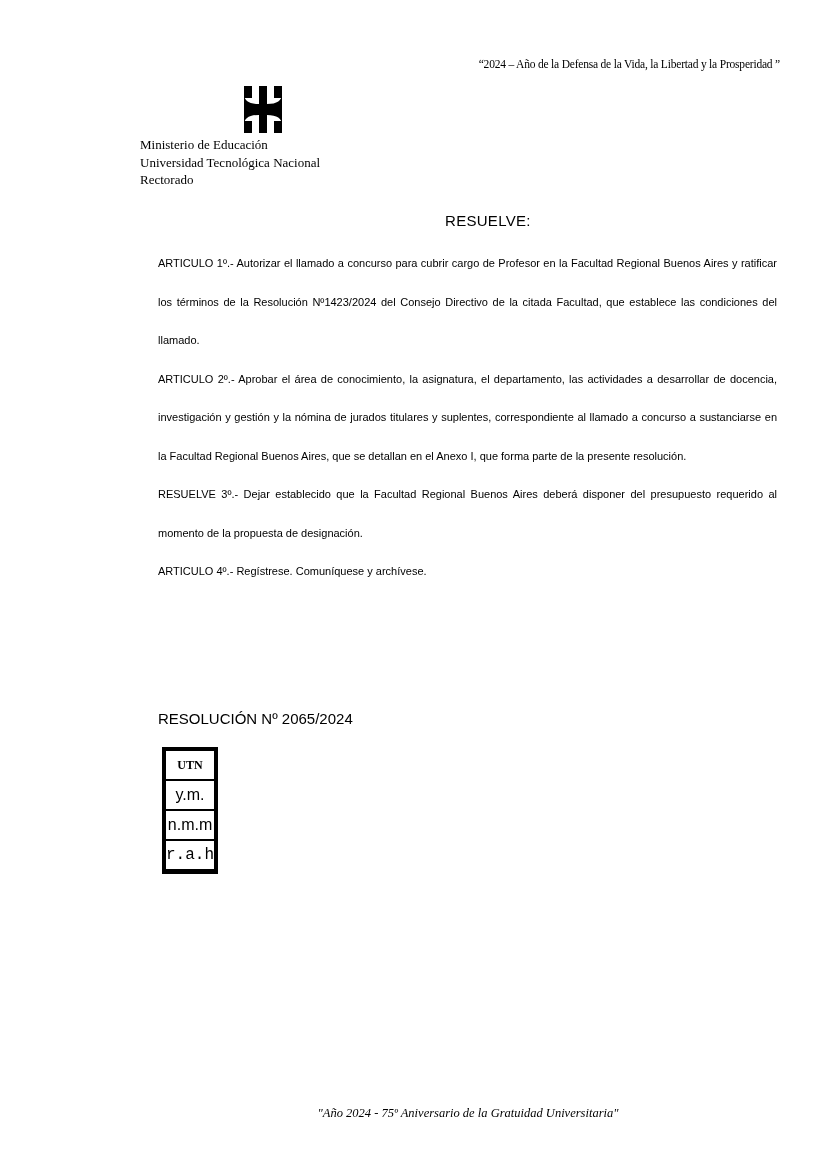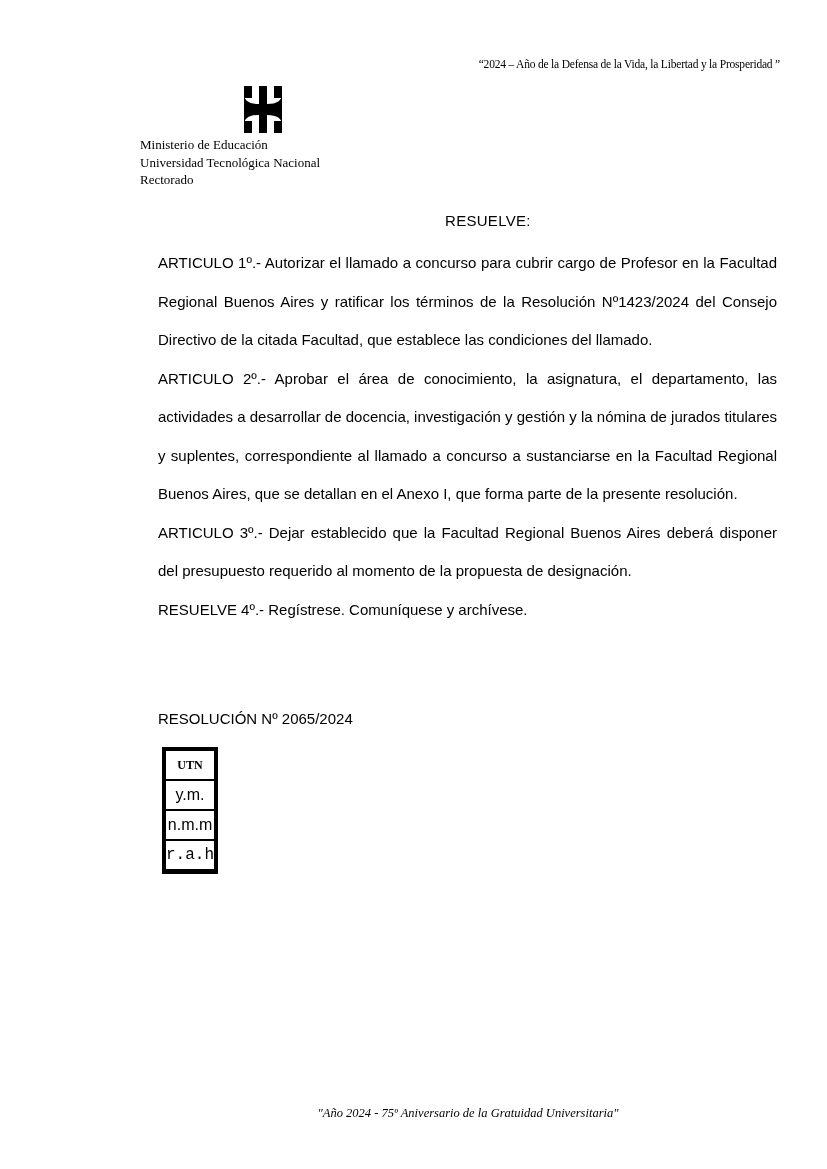--- a/index.html
+++ b/index.html
@@ -20,21 +20,21 @@
       text-align: left; font-size: 13px; line-height: 17.5px;
     }
 
     .resuelve {
       position: absolute; left: 445px; top: 212px; font-size: 15px;
       letter-spacing: 0.3px;
     }
 
     .body-text {
       position: absolute; left: 158px; top: 244px; width: 619px;
-      font-size: 15px; line-height: 38.5px; text-align: justify;
+      font-size: 11px; line-height: 38.5px; text-align: justify;
     }
     .body-text p { margin: 0; }
     .body-text p.last-line-left { text-align-last: left; }
 
     .resolution-number {
       position: absolute; left: 158px; top: 706px; font-size: 15px; line-height: 26px;
     }
 
     .initials-table {
       position: absolute; left: 162px; top: 747px;
@@ -82,25 +82,25 @@
 <div class="body-text sans">
   <p class="last-line-left">
     <span>ARTICULO 1º.-</span>
     <span>Autorizar el llamado a concurso para cubrir cargo de Profesor en la Facultad Regional Buenos Aires y ratificar los términos de la Resolución Nº1423/2024 del Consejo Directivo de la citada Facultad, que establece las condiciones del llamado.</span>
   </p>
   <p class="last-line-left">
     <span>ARTICULO 2º.-</span>
     <span>Aprobar el área de conocimiento, la asignatura, el departamento, las actividades a desarrollar de docencia, investigación y gestión y la nómina de jurados titulares y suplentes, correspondiente al llamado a concurso a sustanciarse en la Facultad Regional Buenos Aires, que se detallan en el Anexo I, que forma parte de la presente resolución.</span>
   </p>
   <p class="last-line-left">
-    <span>ARTICULO 3º.-</span>
+    <span>RESUELVE 3º.-</span>
     <span>Dejar establecido que la Facultad Regional Buenos Aires deberá disponer del presupuesto requerido al momento de la propuesta de designación.</span>
   </p>
   <p class="last-line-left">
-    <span>RESUELVE 4º.-</span>
+    <span>ARTICULO 4º.-</span>
     <span>Regístrese. Comuníquese y archívese.</span>
   </p>
 </div>
 
 <div class="resolution-number sans">RESOLUCIÓN Nº 2065/2024</div>
 
 <table class="initials-table sans">
   <tbody>
       <tr>
         <td class="head">UTN</td>

